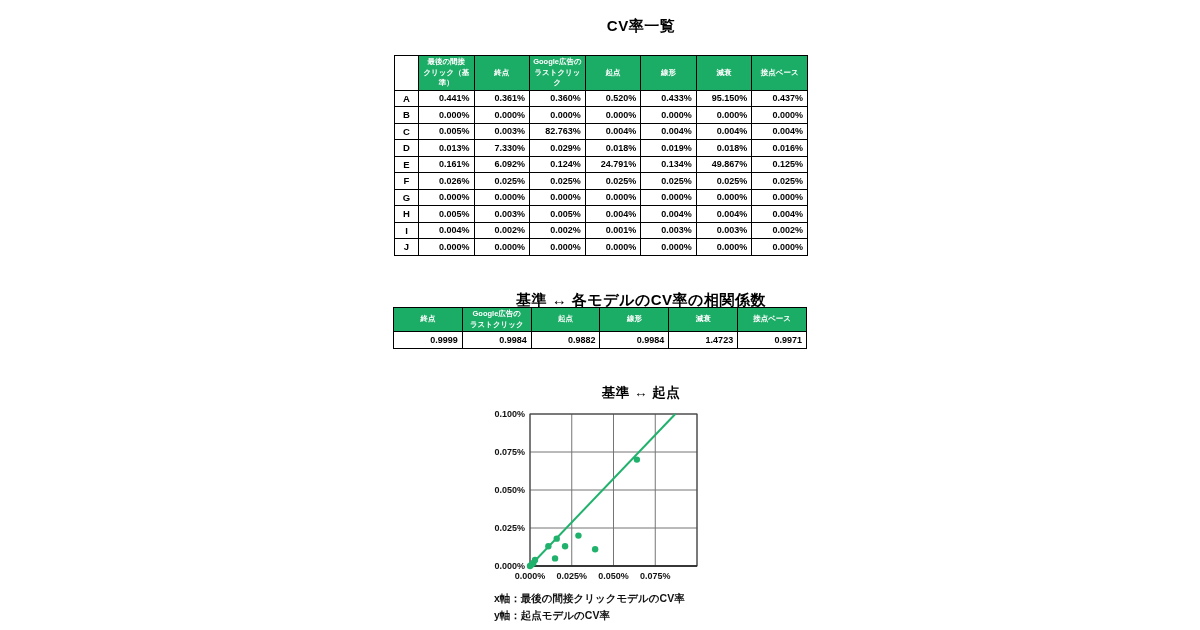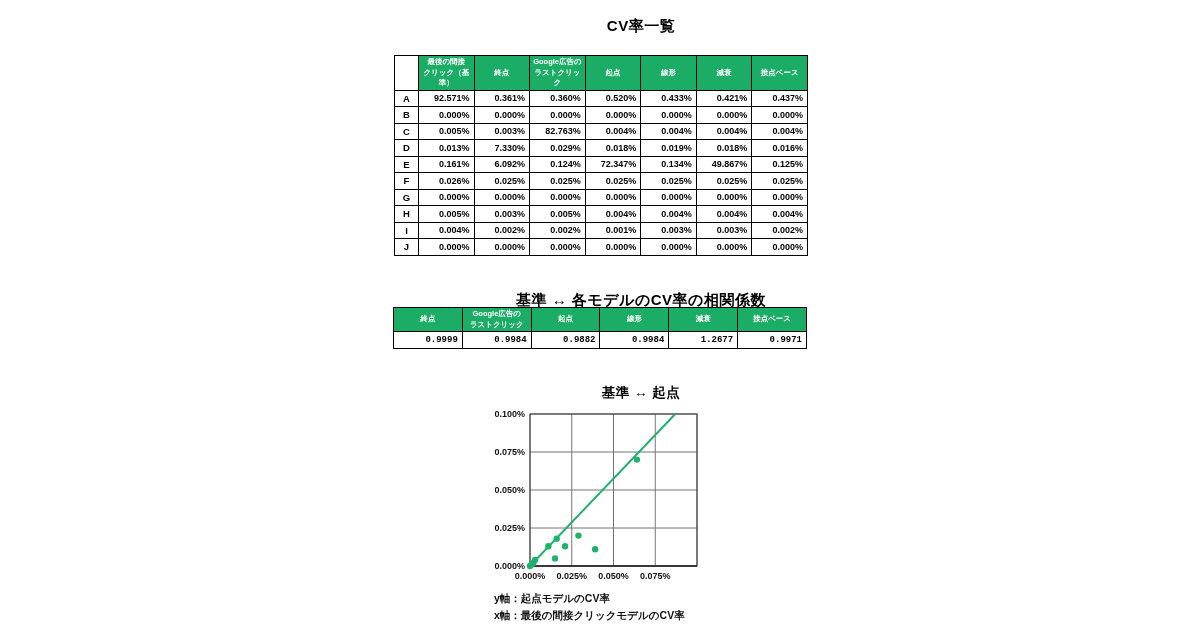--- a/index.html
+++ b/index.html
@@ -24,21 +24,21 @@
     color:#fff;font-size:7.5px;font-weight:bold;text-align:center;
     white-space:pre-line;line-height:1.4;padding:1px 1px;
   }
   th.corner{background:#fff !important;}
   td.val{font-size:9px;font-weight:bold;text-align:right;padding:0 4px 0 0;}
   td.rowlabel{font-size:9.5px;font-weight:bold;text-align:center;padding:0;}
   #table1 thead tr{height:28px;padding-left:24px;}
   #table1 tbody tr{height:16.5px;}
   #table1 tr > *:first-child{width:21px;}
   #table2 thead tr{height:24px;}
-  #table2 tbody tr{height:17px;font-family:Liberation Mono, monospace;}
+  #table2 tbody tr{height:17px;}
 
   #chart{position:absolute;left:460px;top:405px;}
   #chart text{font-family:"Liberation Sans","DejaVu Sans",sans-serif;font-weight:bold;font-size:9px;fill:#111;}
 
   #captions{
     position:absolute;left:494px;top:590px;
     font-size:10.5px;font-weight:bold;line-height:16.5px;color:#111;
   }
 </style>
 </head>
@@ -57,26 +57,26 @@
 ラストクリック</th>
         <th style="background: rgb(27, 172, 102);">起点</th>
         <th style="background: rgb(27, 172, 102);">線形</th>
         <th style="background: rgb(27, 172, 102);">減衰</th>
         <th style="background: rgb(27, 172, 102);">接点ベース</th>
       </tr>
     </thead>
     <tbody>
       <tr>
         <td class="rowlabel">A</td>
-        <td class="val">92.571%</td>
+        <td class="val">0.441%</td>
         <td class="val">0.361%</td>
         <td class="val">0.360%</td>
         <td class="val">0.520%</td>
         <td class="val">0.433%</td>
-        <td class="val">0.421%</td>
+        <td class="val">95.150%</td>
         <td class="val">0.437%</td>
       </tr>
       <tr>
         <td class="rowlabel">B</td>
         <td class="val">0.000%</td>
         <td class="val">0.000%</td>
         <td class="val">0.000%</td>
         <td class="val">0.000%</td>
         <td class="val">0.000%</td>
         <td class="val">0.000%</td>
@@ -100,21 +100,21 @@
         <td class="val">0.018%</td>
         <td class="val">0.019%</td>
         <td class="val">0.018%</td>
         <td class="val">0.016%</td>
       </tr>
       <tr>
         <td class="rowlabel">E</td>
         <td class="val">0.161%</td>
         <td class="val">6.092%</td>
         <td class="val">0.124%</td>
-        <td class="val">72.347%</td>
+        <td class="val">24.791%</td>
         <td class="val">0.134%</td>
         <td class="val">49.867%</td>
         <td class="val">0.125%</td>
       </tr>
       <tr>
         <td class="rowlabel">F</td>
         <td class="val">0.026%</td>
         <td class="val">0.025%</td>
         <td class="val">0.025%</td>
         <td class="val">0.025%</td>
@@ -178,21 +178,21 @@
         <th style="background: rgb(27, 172, 102);">減衰</th>
         <th style="background: rgb(27, 172, 102);">接点ベース</th>
       </tr>
     </thead>
     <tbody>
       <tr>
         <td class="val">0.9999</td>
         <td class="val">0.9984</td>
         <td class="val">0.9882</td>
         <td class="val">0.9984</td>
-        <td class="val">1.2677</td>
+        <td class="val">1.4723</td>
         <td class="val">0.9971</td>
       </tr>
     </tbody>
   </table>
 
 <div id="title3" class="sec-title">基準 ↔ 起点</div>
 
 <svg id="chart" width="260" height="185">
     <line x1="70" y1="9" x2="70" y2="161" stroke="#757575" stroke-width="1"></line>
     <line x1="111.75" y1="9" x2="111.75" y2="161" stroke="#757575" stroke-width="1"></line>
@@ -223,15 +223,15 @@
     <circle cx="88.37" cy="141.24" r="3.2" fill="#20B26C"></circle>
     <circle cx="95.05" cy="153.4" r="3.2" fill="#20B26C"></circle>
     <circle cx="96.72" cy="133.64000000000001" r="3.2" fill="#20B26C"></circle>
     <circle cx="105.07" cy="141.24" r="3.2" fill="#20B26C"></circle>
     <circle cx="118.43" cy="130.6" r="3.2" fill="#20B26C"></circle>
     <circle cx="135.13" cy="144.28" r="3.2" fill="#20B26C"></circle>
     <circle cx="176.88" cy="54.599999999999994" r="3.2" fill="#20B26C"></circle>
   </svg>
 
 <div id="captions">
+  <div>x軸：最後の間接クリックモデルのCV率</div>
   <div>y軸：起点モデルのCV率</div>
-  <div>x軸：最後の間接クリックモデルのCV率</div>
 </div>
 
 </body></html>

